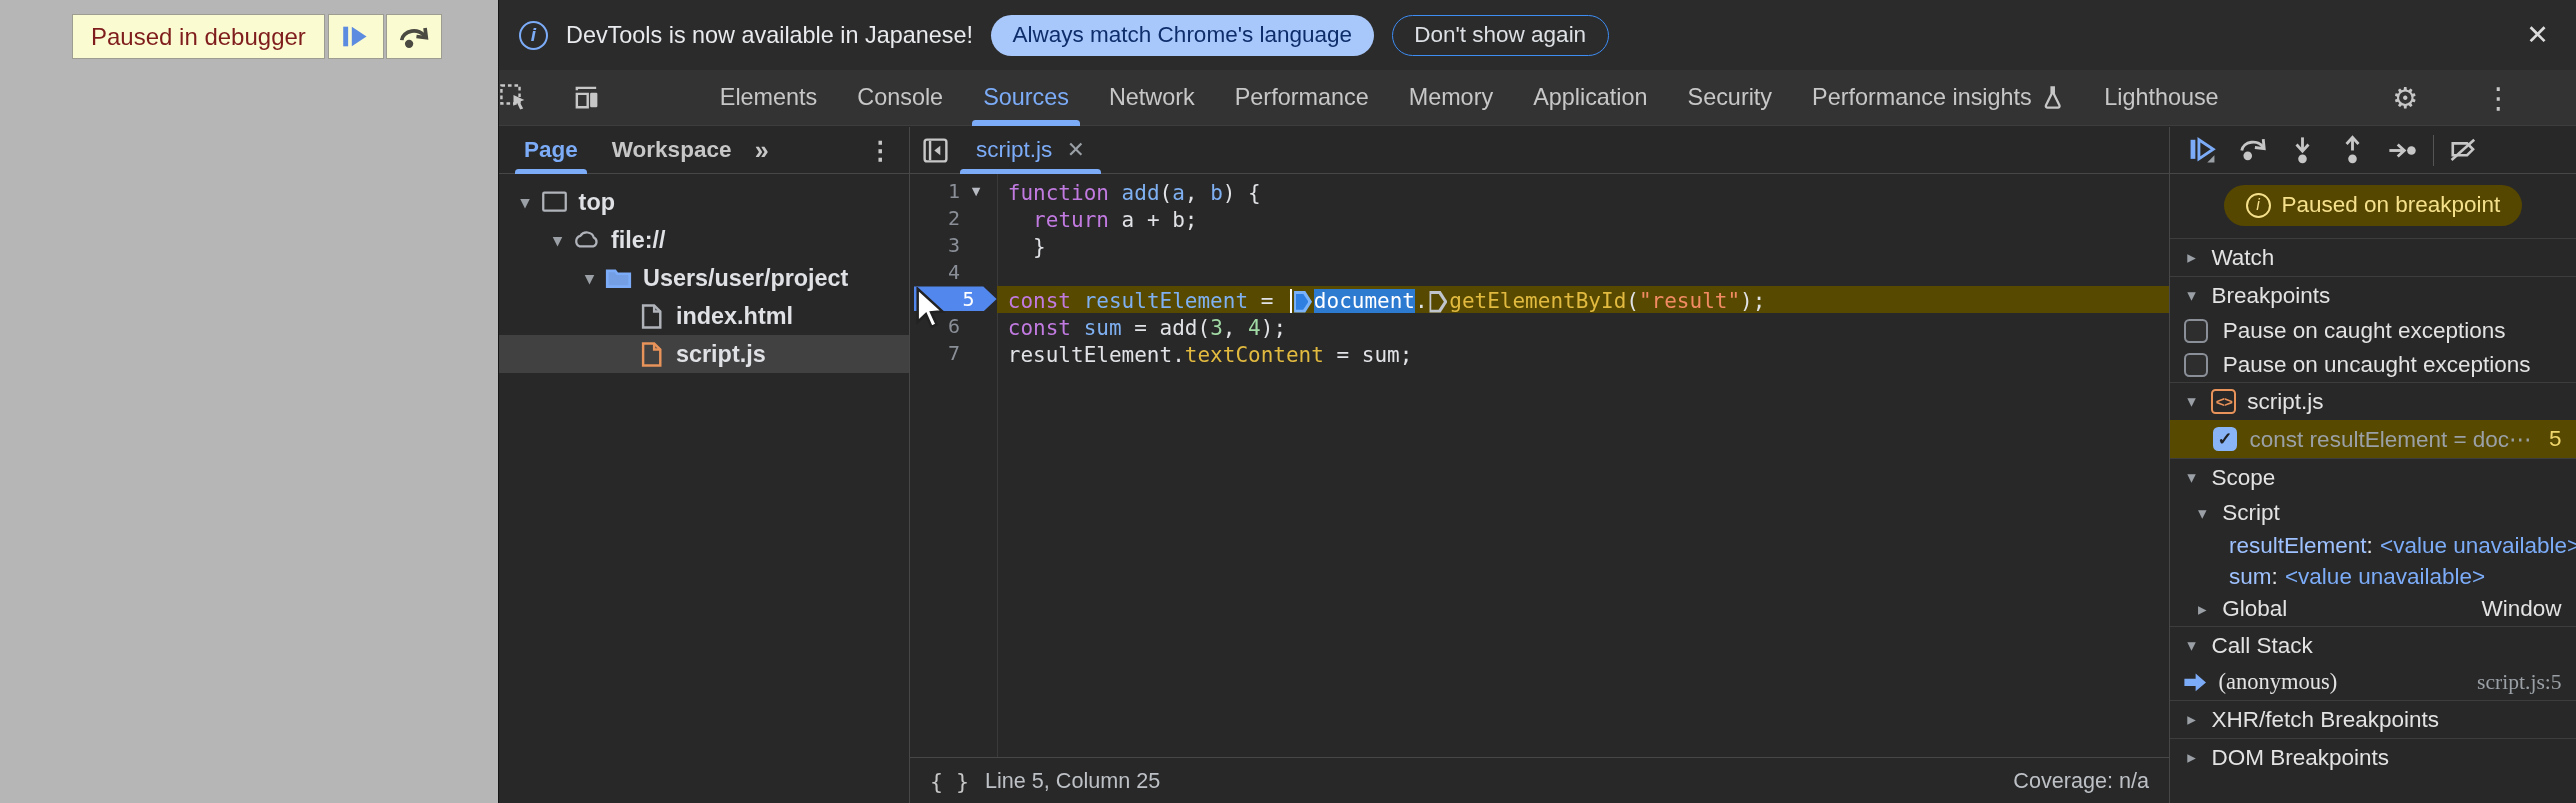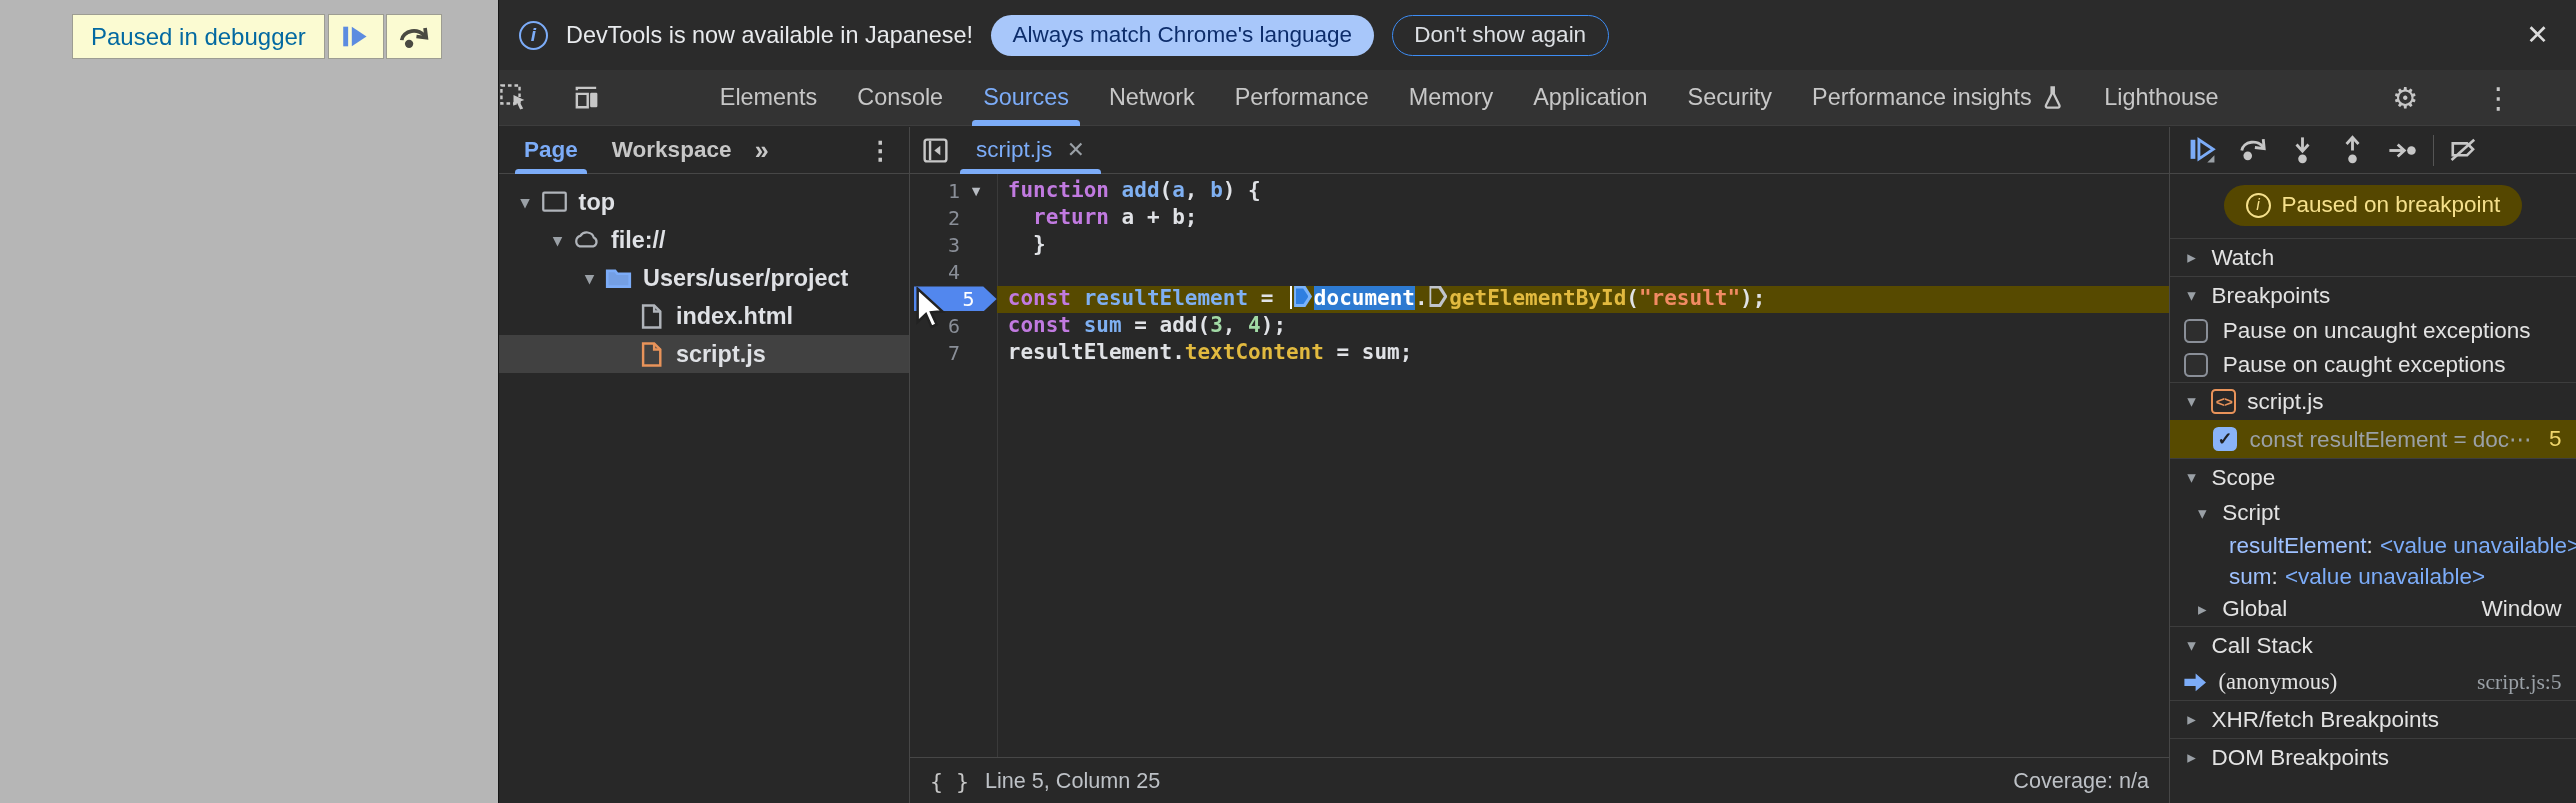--- a/index.html
+++ b/index.html
@@ -6,21 +6,21 @@
   html,body { background:#888; }
   .screen {
     position:relative; width:2576px; height:804px; overflow:hidden;
     background:#b6b6b6;
     font-family:"Liberation Sans", sans-serif;
     -webkit-font-smoothing:antialiased;
   }
   
   .paused-banner { position:absolute; left:72px; top:14.4px; height:45px; display:flex; gap:2.7px; z-index:5; }
   .pb-cell { background:#fbfbd2; border:0.9px solid #9d9d92; display:flex; align-items:center; justify-content:center; }
-  .pb-text { padding:16px 18px; font-size:24px; color:#0369a1; }
+  .pb-text { padding:16px 18px; font-size:24px; color:#7f1d1d; }
   .pb-btn { width:56px; cursor:pointer; }
   
   .devtools { position:absolute; left:498px; top:0; right:0; bottom:0; background:#282828; border-left:0.9px solid #161616; color:#e3e3e3; }
   
   .notif-bar { height:70px; background:#2b2b2b; display:flex; align-items:center; padding:0 20px; gap:18px; }
   .info-circle { width:29px; height:29px; border:2.7px solid #7cacf8; border-radius:50%; color:#7cacf8; display:flex; align-items:center; justify-content:center; font-size:19px; font-style:italic; font-weight:bold; flex:none; }
   .notif-msg { font-size:23.4px; color:#e8eaed; white-space:nowrap; }
   .pill-btn { height:41px; border-radius:21px; background:#a8c7fa; color:#0d2d6b; font-size:22.5px; display:flex; align-items:center; padding:0 21.6px; white-space:nowrap; cursor:pointer; }
   .outline-btn { height:41px; border-radius:21px; border:1.8px solid #3d8df5; color:#dde0e4; font-size:22.5px; display:flex; align-items:center; padding:0 21.6px; white-space:nowrap; cursor:pointer; }
   .notif-spacer { flex:1; }
@@ -59,21 +59,21 @@
   .file-tab .tab-close { color:#9aa0a6; font-size:21.6px; }
   .code-area { flex:1; position:relative; font-family:"DejaVu Sans Mono", monospace; font-size:21px; padding-top:3.6px; overflow:hidden; }
   .code-area::before { content:""; position:absolute; left:87px; top:0; bottom:0; width:0.9px; background:#3a3a3a; }
   .code-row { height:27px; display:flex; align-items:center; position:relative; }
   .code-row.current { background:#574a00; }
   .gutter { width:87px; flex:none; height:27px; display:flex; align-items:center; background:#282828; position:relative; z-index:1; }
   .ln { width:50px; text-align:right; color:#8a8f98; font-size:20px; }
   .fold { width:32px; text-align:center; color:#b8bcc2; font-size:14.4px; font-family:"Liberation Sans", sans-serif; }
   .bp-arrow { position:absolute; left:3.6px; top:0.9px; width:83px; height:25px; background:#5287ee; clip-path:polygon(0 0, 84% 0, 100% 50%, 84% 100%, 0 100%); display:flex; align-items:center; }
   .bp-arrow span { width:61px; text-align:right; color:#fff; font-size:20px; }
-  .code-text { white-space:pre; display:flex; align-items:flex-start; padding-left:10.8px; height:27px;font-weight:bold; }
+  .code-text { white-space:pre; display:flex; align-items:flex-end; padding-left:10.8px; height:27px; }
   .tk-kw { color:#c17ae0; } .tk-def { color:#7fb0f2; } .tk-vr { color:#7fb0f2; }
   .tk-num { color:#a1d9a5; } .tk-str { color:#f28b63; } .tk-prop { color:#e2ba3f; }
   .tk-pl { color:#e0e2e6; }
   .tk-sel { background:#2d7ad1; color:#ffffff; }
   .tk-caret { width:2.7px; height:23.4px; background:#ffffff; margin-left:3.6px; }
   .mk { width:18px; height:21.6px; margin:0 1.8px; clip-path:polygon(0 0, 62% 0, 100% 50%, 62% 100%, 0 100%); display:flex; align-items:center; justify-content:flex-start; flex:none; }
   .mk-b { background:#7ab3fa; } .mk-b::before { content:""; width:12.6px; height:16px; margin-left:1.8px; clip-path:polygon(0 0, 58% 0, 100% 50%, 58% 100%, 0 100%); background:#2f7fe0; }
   .mk-g { background:#c0c4cc; } .mk-g::before { content:""; width:12.6px; height:16px; margin-left:1.8px; clip-path:polygon(0 0, 58% 0, 100% 50%, 58% 100%, 0 100%); background:#574a00; }
   .status-bar { height:47px; flex:none; border-top:0.9px solid #474747; display:flex; align-items:center; padding:0 20px; gap:16px; font-size:21.6px; color:#bdc1c6; }
   .pretty-print { font-family:"DejaVu Sans Mono", monospace; color:#c7c7c7; font-size:21.6px; cursor:pointer; }
@@ -401,25 +401,25 @@
           <span class="sec-caret">▸</span>
           <span>Watch</span>
         </div>
 
         <div class="sec-header">
           <span class="sec-caret">▾</span>
           <span>Breakpoints</span>
         </div>
         <div class="cb-row">
           <div class="checkbox"></div>
-          <span>Pause on uncaught exceptions</span>
+          <span>Pause on caught exceptions</span>
         </div>
         <div class="cb-row">
           <div class="checkbox"></div>
-          <span>Pause on caught exceptions</span>
+          <span>Pause on uncaught exceptions</span>
         </div>
         <div class="group-row">
           <span class="sec-caret">▾</span>
           <span class="script-badge">&lt;&gt;</span>
           <span>script.js</span>
         </div>
         <div class="bp-entry">
           <div class="checkbox checked">✓</div>
           <span class="bp-entry-label">const resultElement = doc⋯</span>
           <span class="bp-entry-line">5</span>

